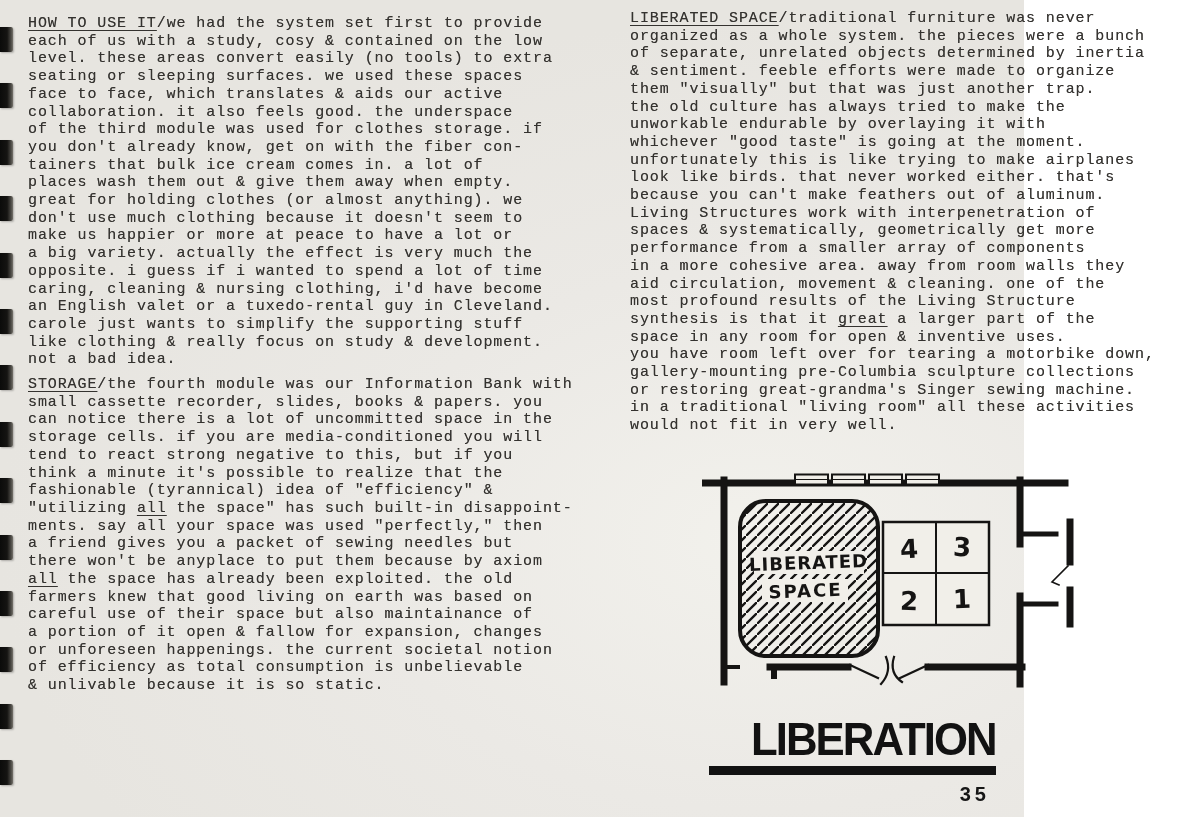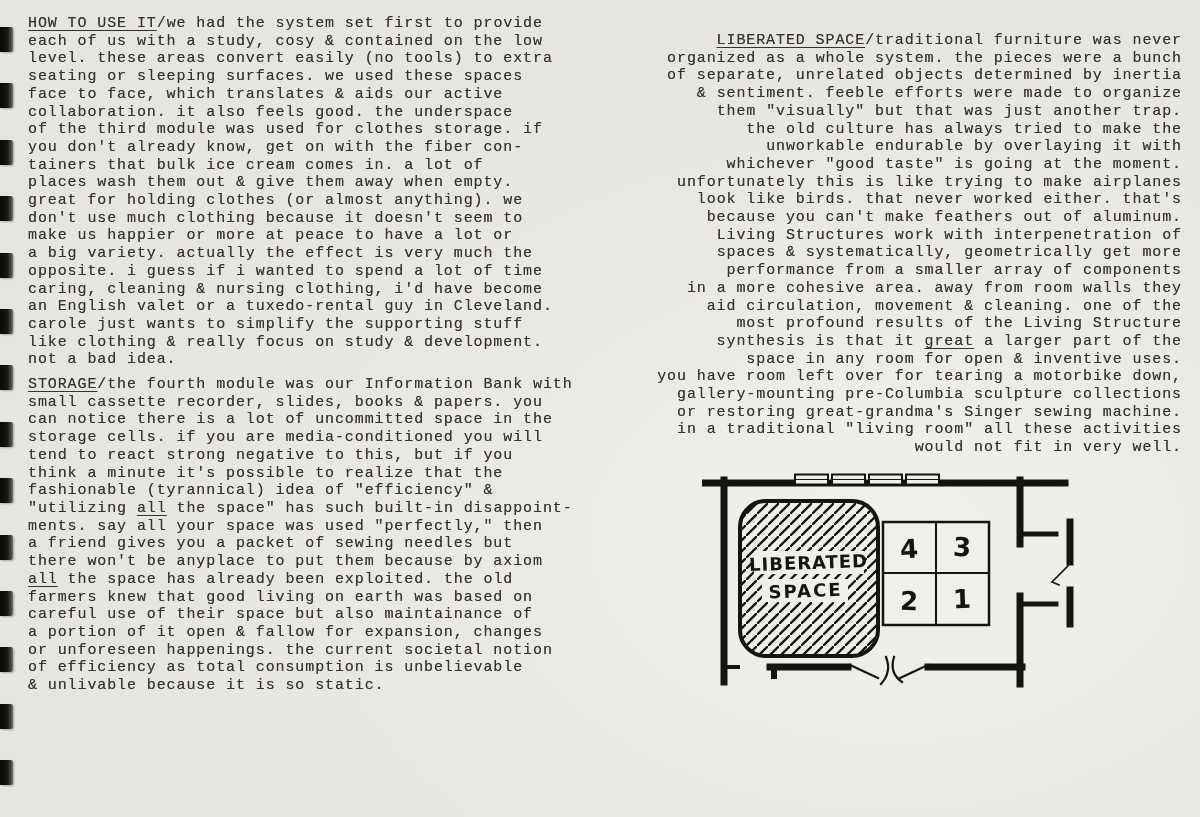--- a/index.html
+++ b/index.html
@@ -1,35 +1,35 @@
 <!DOCTYPE html>
 <html><head>
 <meta charset="utf-8">
 <style>
   html,body{margin:0;padding:0;}
   body{width:1200px;height:817px;overflow:hidden;}
   .page{
-    position:relative;width:1200px;height:817px;
+    position:relative;width:1024px;height:817px;
     background:
       radial-gradient(ellipse 760px 520px at 74% 66%, #f2f1ec 0%, #ebe9e5 52%, #e7e5e0 100%);
     font-family:"Liberation Mono", monospace;
     color:#34322f;
   }
   
   .binding-strip{position:absolute;left:0;top:0;width:18px;height:817px;}
   .binding-strip .tab{
     position:absolute;left:0;width:13px;height:25px;
     background:linear-gradient(90deg,#0b0b0a 0%,#151412 55%,#4c4a45 85%,#75726b 100%);
     border-radius:0 2px 2px 0;
     box-shadow:1px 1px 2px rgba(0,0,0,.25);
   }
   
   .col{position:absolute;width:552px;}
   .col-left{left:28px;top:15px;}
-  .col-right{left:630px;top:32px;text-align:right;}
+  .col-right{left:630px;top:10px;}
   .para{
     margin:0 0 7px 0;
     font-size:15px;line-height:17.7px;letter-spacing:0.9px;
     white-space:pre-wrap;
     text-shadow:0 0 0.6px rgba(40,38,35,.55);
   }
   .para .u{text-decoration:underline;text-decoration-thickness:1.4px;text-underline-offset:3px;}
   
   .floorplan{position:absolute;left:702px;top:470px;width:465px;height:232px;}
   .floorplan svg{display:block;}
@@ -209,14 +209,19 @@
 
       <g stroke-width="2.2">
         <line x1="148" y1="195" x2="176" y2="208"></line>
         <line x1="226" y1="195" x2="198" y2="208"></line>
         <path d="M184,187 Q190,202 179,214"></path>
         <path d="M192,187 Q187,203 200,212"></path>
       </g>
     </svg>
   </div>
 
+  <div class="masthead">
+    <div class="title">LIBERATION</div>
+    <div class="rule"></div>
+    <div class="pagenum">35</div>
+  </div>
 
 </div>
 
 </body></html>

